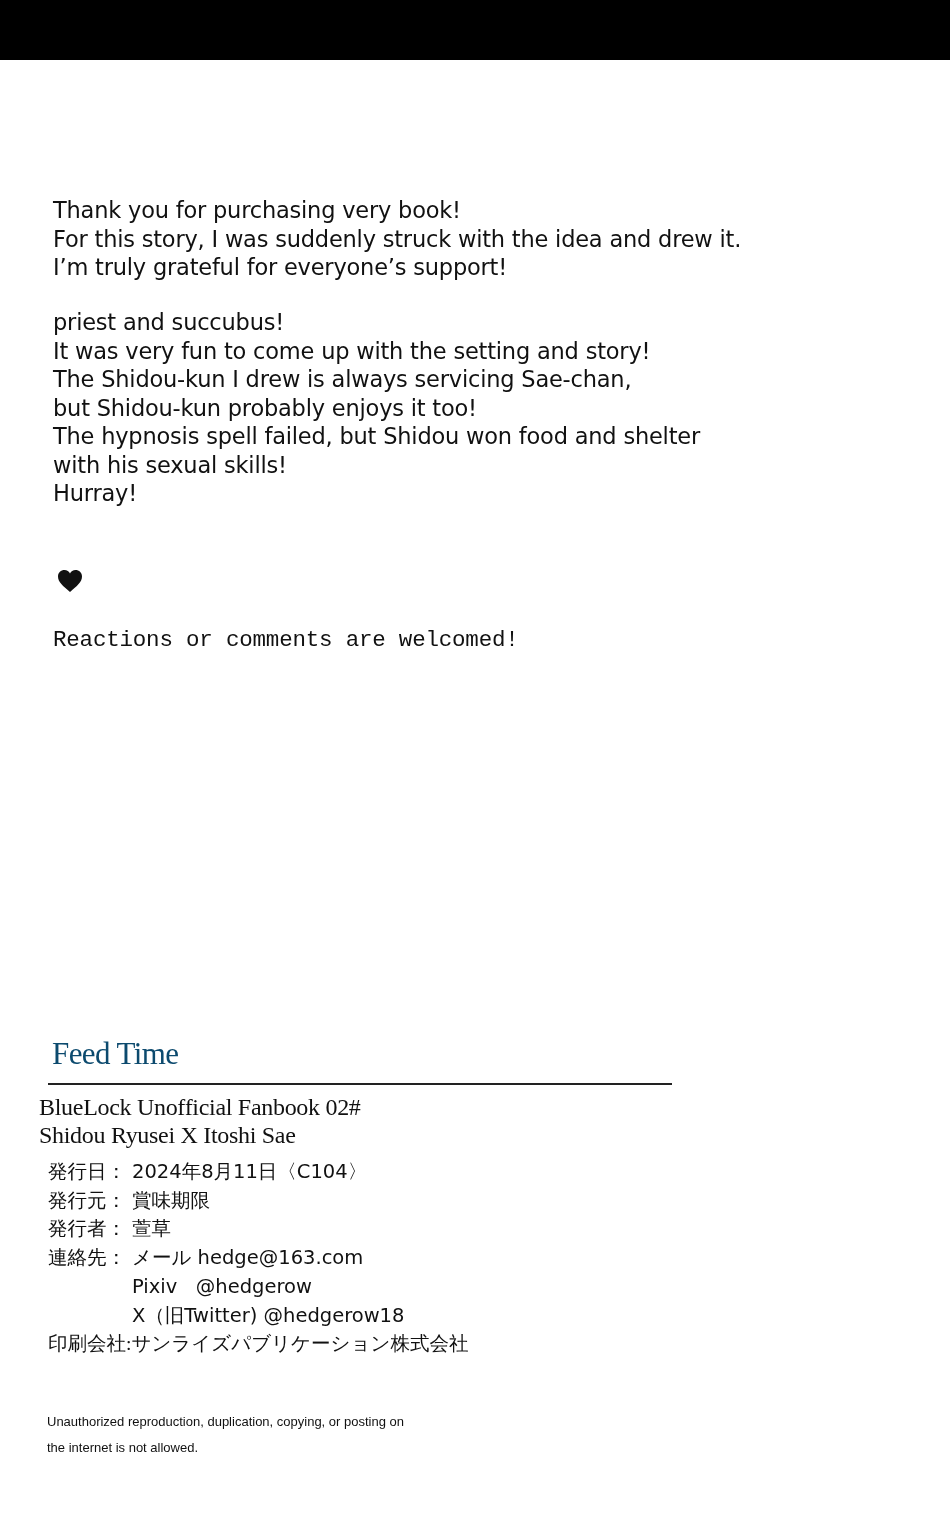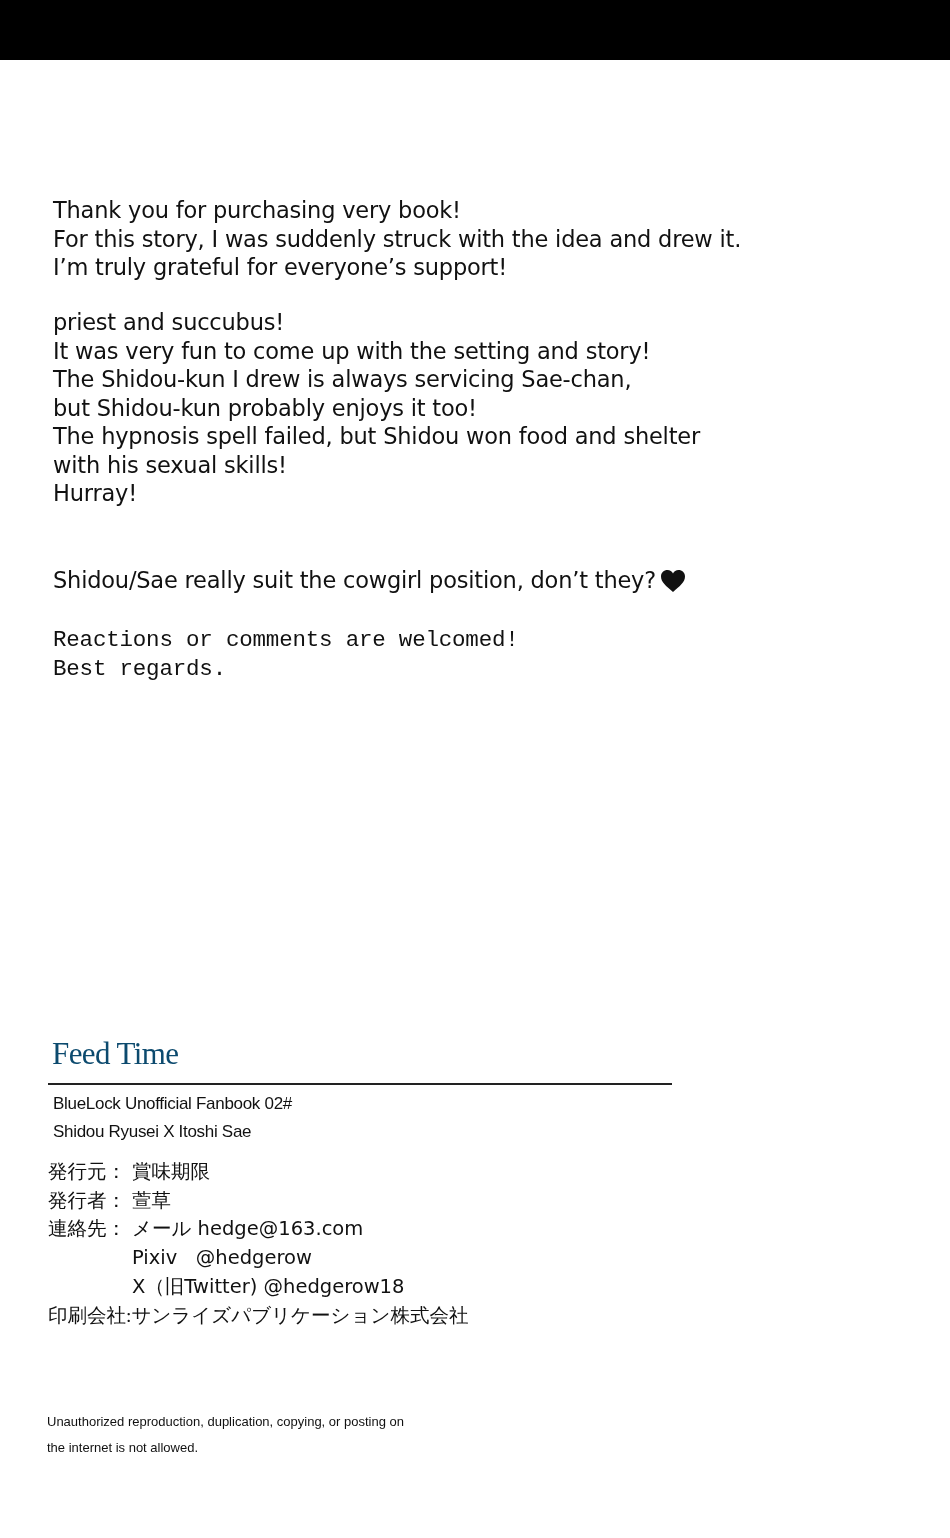--- a/index.html
+++ b/index.html
@@ -56,23 +56,23 @@
     .colophon-rule {
       position: absolute;
       left: 48px;
       top: 1083px;
       width: 624px;
       height: 2px;
       background: #222222;
     }
     .colophon-sub {
       position: absolute;
-      left: 53px;
-      font-family: Liberation Sans, sans-serif;
-      font-size: 17px;
+      left: 39px;
+      font-family: Liberation Serif, serif;
+      font-size: 24px;
       letter-spacing: -0.3px;
       color: #111111;
       white-space: nowrap;
     }
     .sub1 { top: 1094px; }
     .sub2 { top: 1122px; }
     .info {
       position: absolute;
       left: 48px;
       top: 1158px;
@@ -111,36 +111,39 @@
   <p class="para p2">
     <span class="line">priest and succubus!</span>
     <span class="line">It was very fun to come up with the setting and story!</span>
     <span class="line">The Shidou-kun I drew is always servicing Sae-chan,</span>
     <span class="line">but Shidou-kun probably enjoys it too!</span>
     <span class="line">The hypnosis spell failed, but Shidou won food and shelter</span>
     <span class="line">with his sexual skills!</span>
     <span class="line">Hurray!</span>
   </p>
   <p class="para p3">
-    <span class="line"><span>Shidou/Sae really suit the cowgirl position, don’t they?</span><span class="heart-icon"><svg width="26" height="24" viewBox="0 0 26 24">
+    <span class="line"><span class="heart-icon"><svg width="26" height="24" viewBox="0 0 26 24">
             <path d="M13 23 C 6 17, 1 13, 1 7.5 C 1 3.5, 4 1, 7.5 1 C 10 1, 12 2.5, 13 4.5 C 14 2.5, 16 1, 18.5 1 C 22 1, 25 3.5, 25 7.5 C 25 13, 20 17, 13 23 Z" fill="#111111"></path>
           </svg></span></span>
   </p>
   <p class="para p4">
     <span class="line">Reactions or comments are welcomed!</span>
-    <span class="line">Best regards.</span>
   </p>
 </div>
 
 <div class="colophon-title">Feed Time</div>
 <div class="colophon-rule"></div>
 <div class="colophon-sub sub1">BlueLock Unofficial Fanbook 02#</div>
 <div class="colophon-sub sub2">Shidou Ryusei X Itoshi Sae</div>
 
 <div class="info">
+  <div class="info-row">
+    <span class="info-label">発行日：</span>
+    <span class="info-value">2024年8月11日〈C104〉</span>
+  </div>
   <div class="info-row">
     <span class="info-label">発行元：</span>
     <span class="info-value">賞味期限</span>
   </div>
   <div class="info-row">
     <span class="info-label">発行者：</span>
     <span class="info-value">萱草</span>
   </div>
   <div class="info-row">
     <span class="info-label">連絡先：</span>

